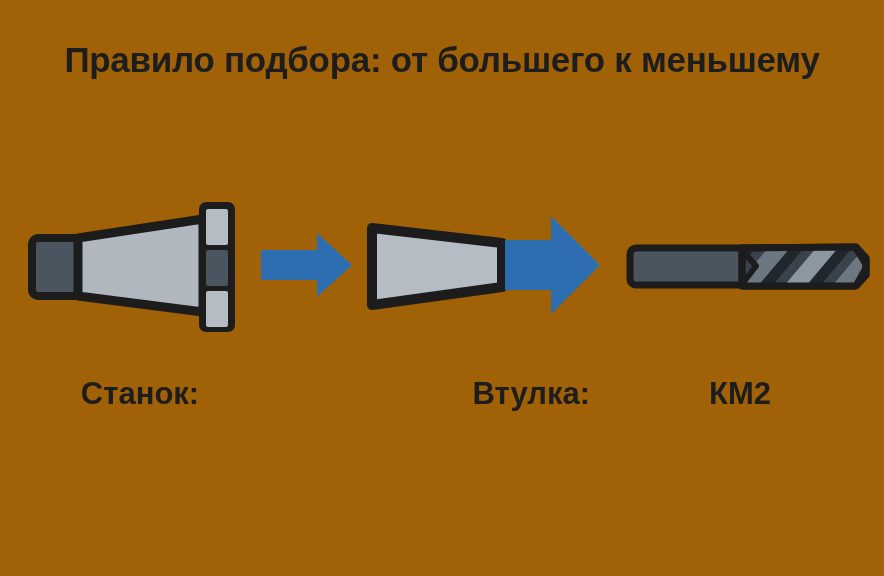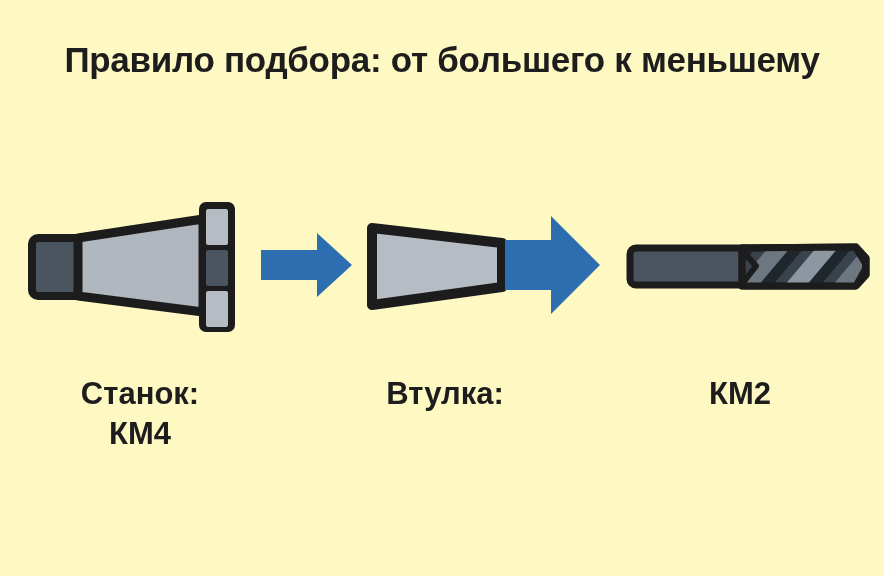--- a/index.html
+++ b/index.html
@@ -11,21 +11,21 @@
     height: 576px;
     background: #fafafa;
     font-family: "Liberation Sans", sans-serif;
     overflow: hidden;
     position: relative;
   }
   #page {
     position: relative;
     width: 884px;
     height: 576px;
-    background: #fef9c3;
+    background: #a16207;
   }
   .title {
     position: absolute;
     left: 0;
     top: 40px;
     width: 884px;
     text-align: center;
     font-size: 35px;
     font-weight: bold;
     color: #1d1d1d;
@@ -52,21 +52,21 @@
     display: block;
     font-size: 31px;
     white-space: nowrap;
   }
   .label-block .l2 {
     display: block;
     font-size: 31px;
     white-space: nowrap;
   }
   #label-machine  { left: 0px;   top: 362px; width: 280px; }
-  #label-sleeve   { left: 300px; top: 362px; width: 290px; }
+  #label-sleeve   { left: 300px; top: 362px; width: 290px; text-align: right; }
   #label-tool     { left: 596px; top: 362px; width: 288px; }
 </style>
 </head>
 <body>
 
 <div id="page">
 
   <div class="title">Правило подбора: от большего к меньшему</div>
 
   <svg class="stage" viewBox="0 0 884 576" width="884" height="576">
@@ -121,21 +121,20 @@
       <path d="M 742 248 L 856 247 L 866 258 L 866 275 L 856 286 L 742 286 Z" fill="none" stroke="#1c1c1c" stroke-width="7" stroke-linejoin="round"></path>
 
       <path d="M 742 250 L 756 266 L 742 284" fill="none" stroke="#1c1c1c" stroke-width="6" stroke-linejoin="round" stroke-linecap="round"></path>
 
       <path d="M 856 250 L 866 266 L 856 284" fill="none" stroke="#1c1c1c" stroke-width="5" stroke-linejoin="round" stroke-linecap="round"></path>
     </g>
   </svg>
 
   <div class="label-block" id="label-machine">
     <span class="l1">Станок:</span>
-    <span class="l2">КМ4</span>
   </div>
 
   <div class="label-block" id="label-sleeve">
     <span class="l1">Втулка:</span>
   </div>
 
   <div class="label-block" id="label-tool">
     <span class="l2">КМ2</span>
   </div>
 

